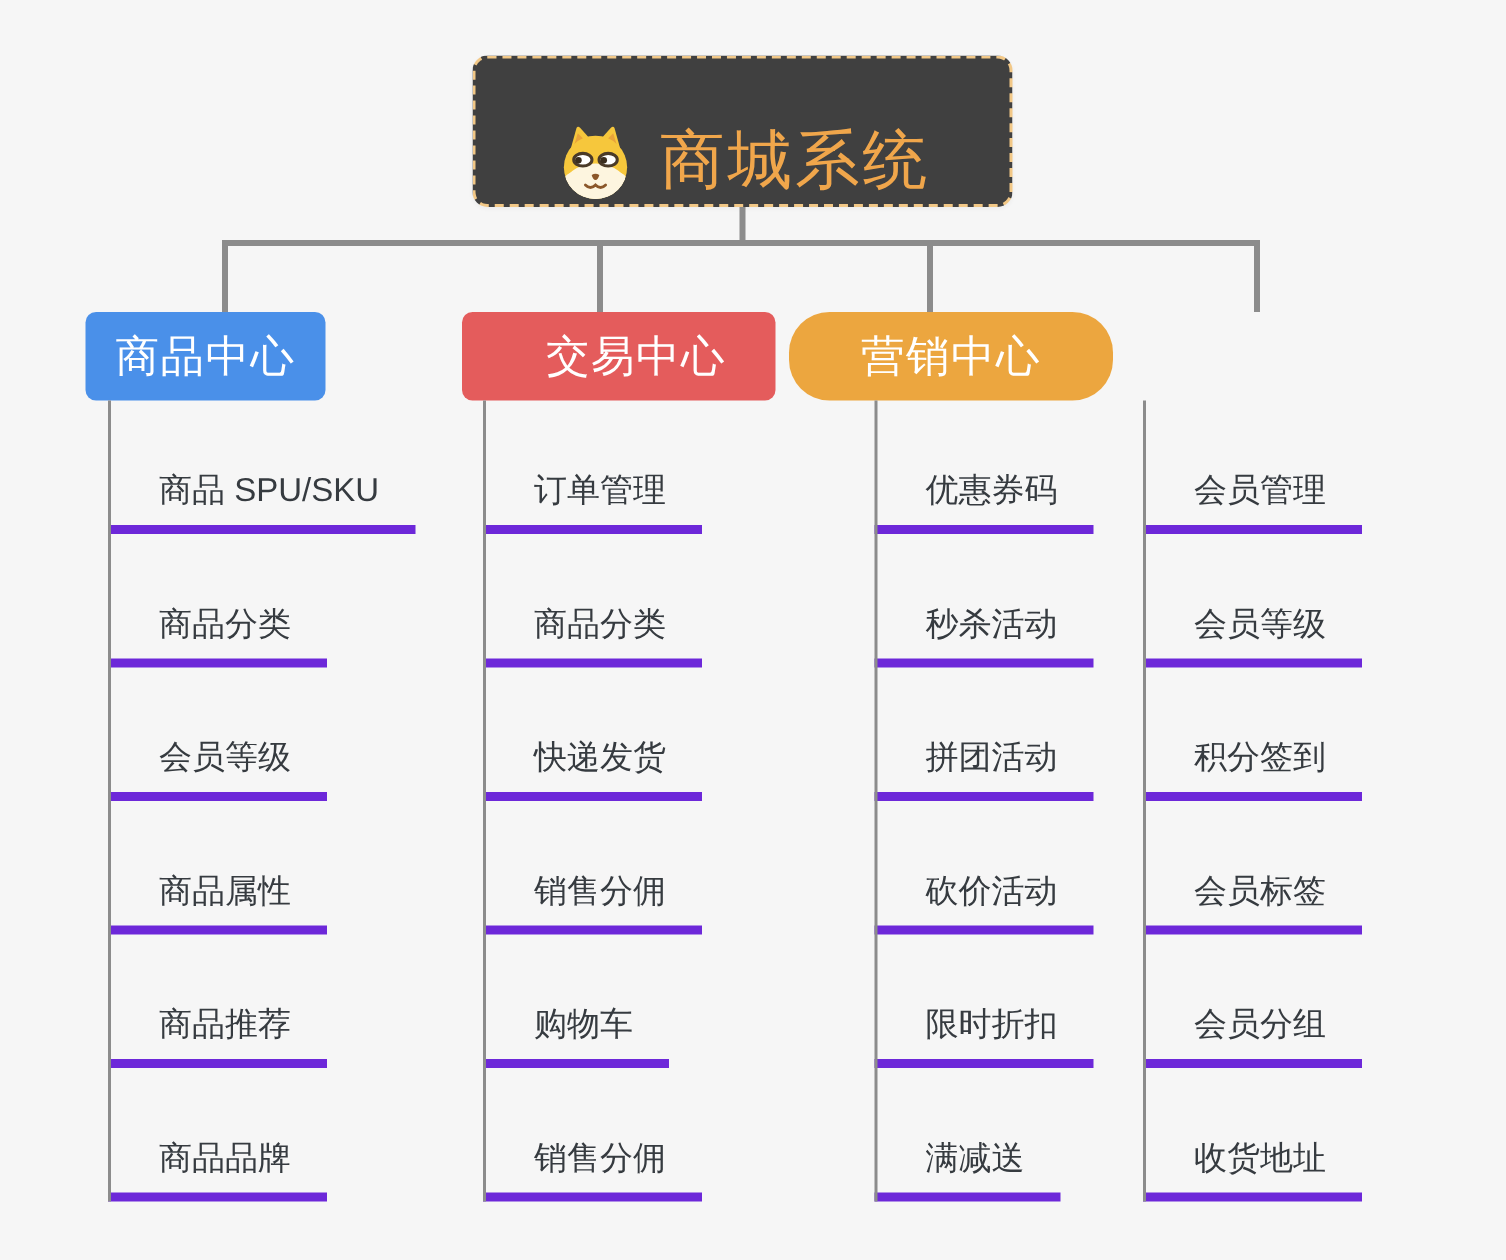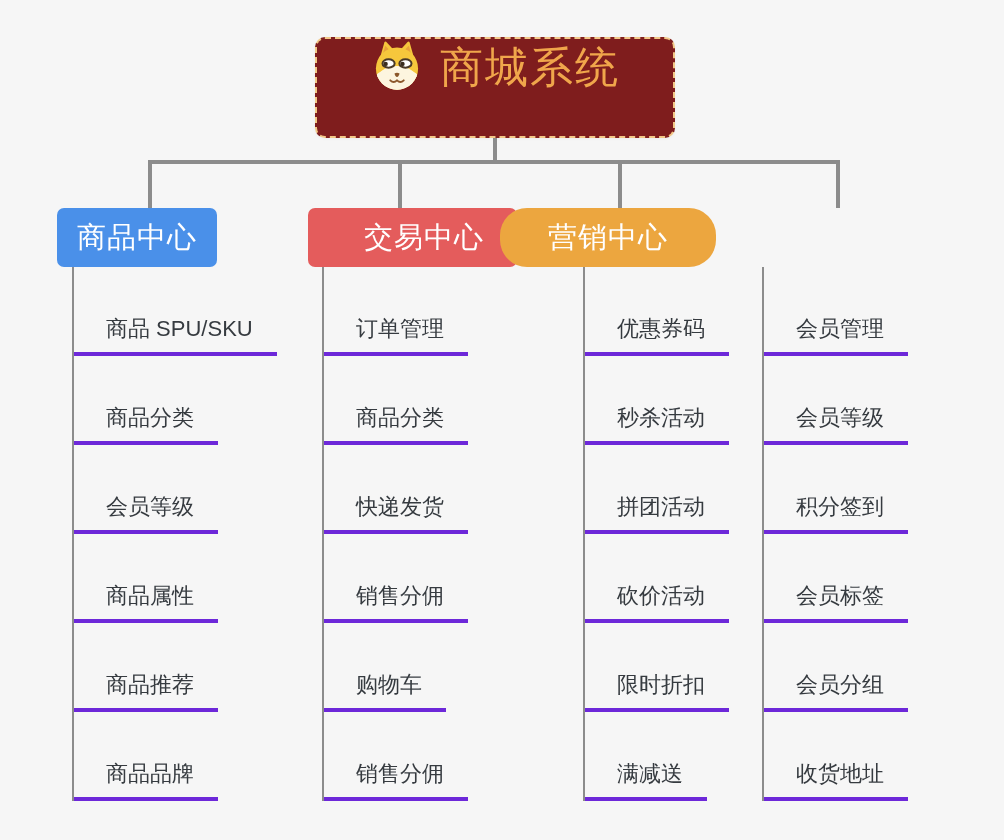--- a/index.html
+++ b/index.html
@@ -9,25 +9,25 @@
   }
   .canvas{
     position:relative;
     width:1004px;height:840px;
     background:#f6f6f6;
     overflow:hidden;
   }
   
   .root-card{
     position:absolute;left:315px;top:37px;width:360px;height:101px;
-    background:#7f1d1d;
+    background:#404040;
     border:2px dashed #f2c887;
     border-radius:10px;
     box-sizing:border-box;
-    display:flex;align-items:flex-start;justify-content:center;gap:16px;
+    display:flex;align-items:flex-end;justify-content:center;gap:16px;
     box-shadow:0 1px 3px rgba(0,0,0,0.04);
   }
   .root-title{
     font-size:43px;
     letter-spacing:2px;
     color:#f0a64b;
     white-space:nowrap;
   }
   .root-icon{width:54px;height:54px;display:block;}
   
@@ -39,35 +39,35 @@
   
   .branch{
     position:absolute;top:208px;height:59px;
     border-radius:7px;
     display:flex;align-items:center;justify-content:center;
     color:#ffffff;font-size:29px;letter-spacing:1px;
     white-space:nowrap;
   }
   .branch-0{left:57px;width:160px;}
   .branch-1{left:308px;width:186px;padding-left:23px;}
-  .branch-2{left:500px;width:216px;border-radius:27px;}
+  .branch-2{left:526px;width:216px;border-radius:27px;}
   .branch-3{left:745px;width:188px;}
   
   .column{position:absolute;top:267px;}
   .col-0{left:72px;} .col-1{left:322px;} .col-2{left:542px;margin-left:41px;} .col-3{left:762px;}
   .trunk{
     position:absolute;left:0;top:0;width:2px;height:534px;
     background:#8c8c8c;
   }
   .leaf-slot{
     height:89px;
     display:flex;align-items:flex-end;
   }
   .leaf{
-    border-bottom:4px solid #6d28d9;
+    border-bottom:6px solid #6d28d9;
     padding:0 24px 8px 34px;
     font-size:22px;
     color:#363b40;
     white-space:nowrap;
     width:fit-content;
   }
 </style>
 </head>
 <body>
 

